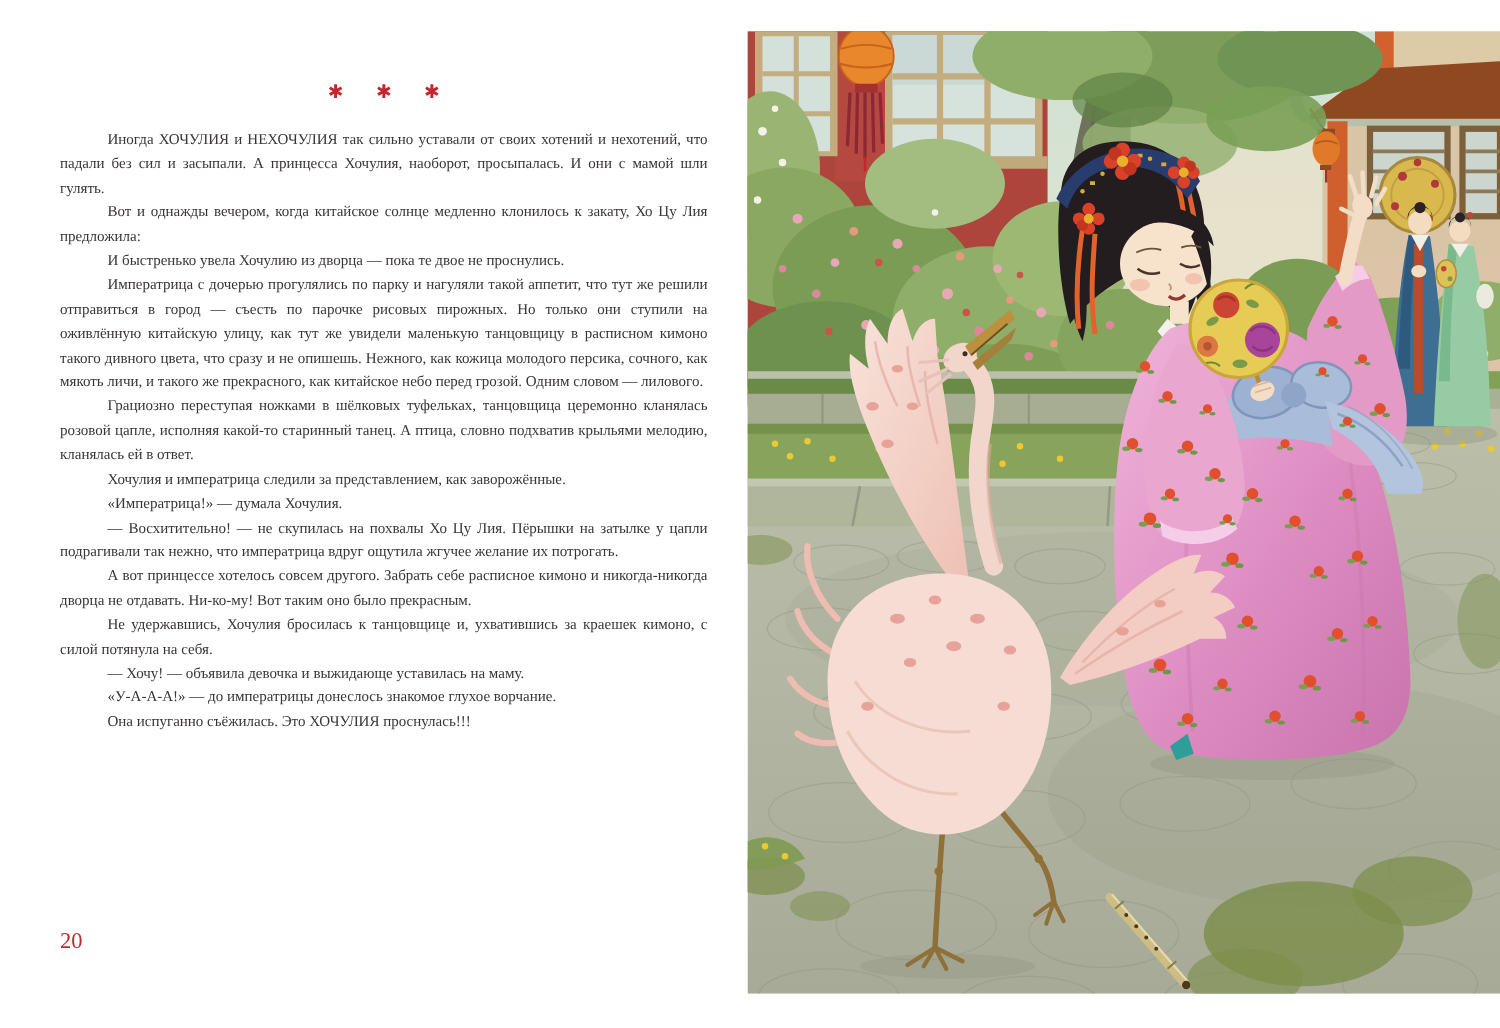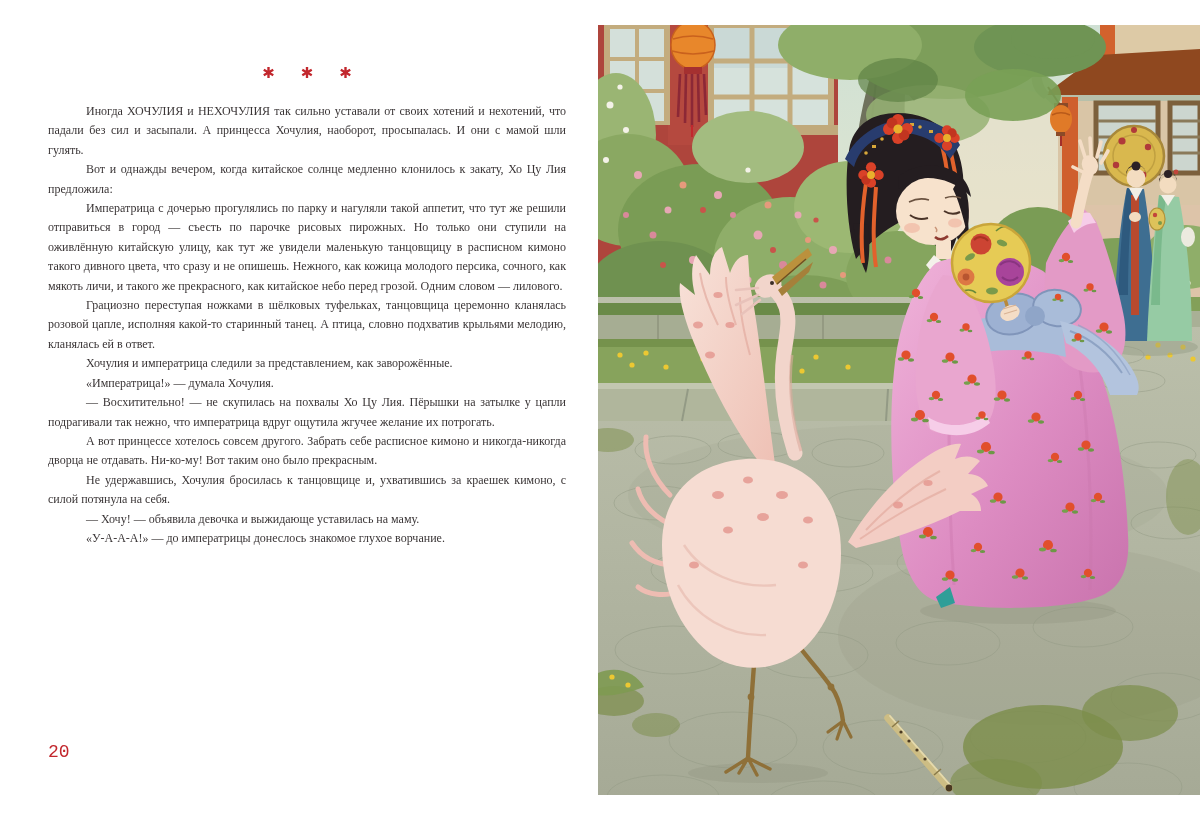--- a/index.html
+++ b/index.html
@@ -5,45 +5,47 @@
   html,body{margin:0;padding:0;background:#ffffff;}
   .book{position:relative;width:1200px;height:822px;background:#ffffff;overflow:hidden;
         font-family:"Liberation Serif","DejaVu Serif",serif;}
   .text-col{position:absolute;left:48px;top:64px;width:518px;color:#3a3536;}
   .ornament{height:26px;text-align:center;margin-bottom:12px;}
   .ornament span{color:#c2272d;font-size:15px;font-family:"DejaVu Sans","Liberation Sans",sans-serif;
                  margin:0 13px;letter-spacing:0;}
   .story p{margin:0;text-indent:38px;font-size:12px;line-height:19.4px;text-align:justify;
            text-justify:inter-word;}
   .folio{position:absolute;left:48px;top:742px;color:#c2272d;font-size:18px;
-         font-family:Liberation Mono, monospace;}
+         font-family:Liberation Serif, serif;}
   .illo{position:absolute;left:598px;top:25px;width:602px;height:770px;}
   svg{display:block;}
 </style>
 </head>
 <body>
 
 <div class="book">
 
   <div class="text-col">
     <div class="ornament">
       <span>✱</span><span>✱</span><span>✱</span>
     </div>
     <div class="story">
       <p>Иногда ХОЧУЛИЯ и НЕХОЧУЛИЯ так сильно уставали от своих хотений и нехотений, что падали без сил и засыпали. А принцесса Хочулия, наоборот, просыпалась. И они с мамой шли гулять.</p>
       <p>Вот и однажды вечером, когда китайское солнце медленно клонилось к закату, Хо Цу Лия предложила:</p>
+      <p>И быстренько увела Хочулию из дворца — пока те двое не проснулись.</p>
       <p>Императрица с дочерью прогулялись по парку и нагуляли такой аппетит, что тут же решили отправиться в город — съесть по парочке рисовых пирожных. Но только они ступили на оживлённую китайскую улицу, как тут же увидели маленькую танцовщицу в расписном кимоно такого дивного цвета, что сразу и не опишешь. Нежного, как кожица молодого персика, сочного, как мякоть личи, и такого же прекрасного, как китайское небо перед грозой. Одним словом — лилового.</p>
       <p>Грациозно переступая ножками в шёлковых туфельках, танцовщица церемонно кланялась розовой цапле, исполняя какой-то старинный танец. А птица, словно подхватив крыльями мелодию, кланялась ей в ответ.</p>
       <p>Хочулия и императрица следили за представлением, как заворожённые.</p>
       <p>«Императрица!» — думала Хочулия.</p>
       <p>— Восхитительно! — не скупилась на похвалы Хо Цу Лия. Пёрышки на затылке у цапли подрагивали так нежно, что императрица вдруг ощутила жгучее желание их потрогать.</p>
       <p>А вот принцессе хотелось совсем другого. Забрать себе расписное кимоно и никогда-никогда дворца не отдавать. Ни-ко-му! Вот таким оно было прекрасным.</p>
       <p>Не удержавшись, Хочулия бросилась к танцовщице и, ухватившись за краешек кимоно, с силой потянула на себя.</p>
       <p>— Хочу! — объявила девочка и выжидающе уставилась на маму.</p>
       <p>«У-А-А-А!» — до императрицы донеслось знакомое глухое ворчание.</p>
+      <p>Она испуганно съёжилась. Это ХОЧУЛИЯ проснулась!!!</p>
     </div>
   </div>
   <div class="folio">20</div>
 
   <div class="illo">
   <svg width="602" height="770" viewBox="0 0 602 770">
     <defs>
       <linearGradient id="gSky" x1="0" y1="0" x2="0" y2="1">
         <stop offset="0" stop-color="#cfe0d4"></stop>
             <stop offset=".55" stop-color="#e0e6d0"></stop>

